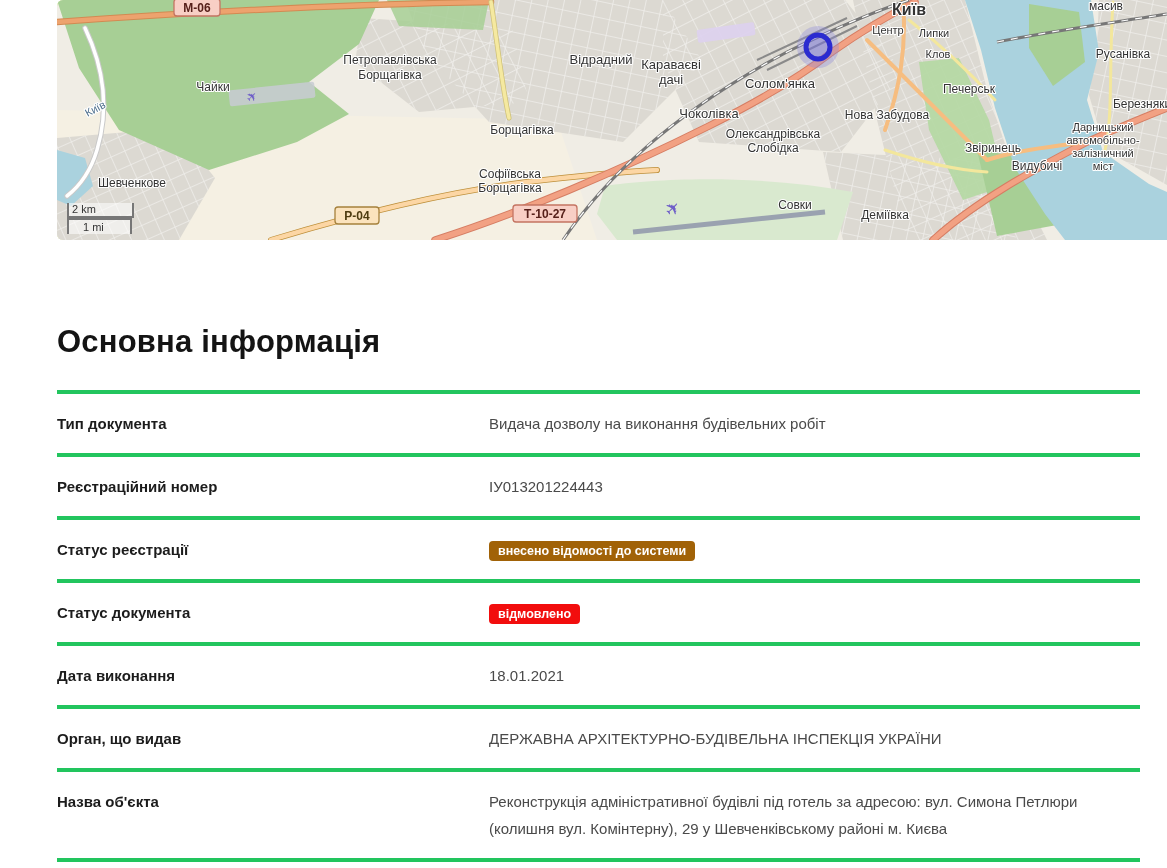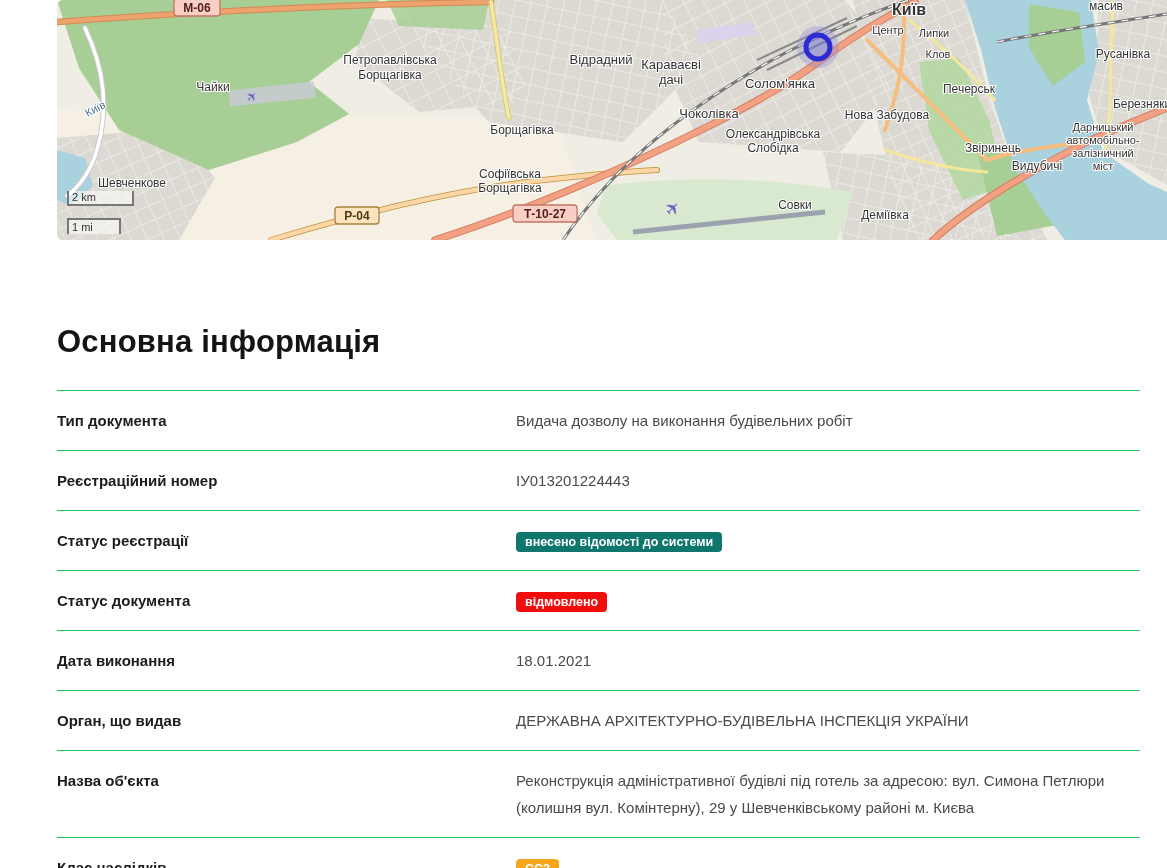--- a/index.html
+++ b/index.html
@@ -11,26 +11,26 @@
   .maplabel{fill:#333;paint-order:stroke;stroke:#fff;stroke-width:2.2px;stroke-linejoin:round;font-family:"Liberation Sans",sans-serif;}
   .roadbadge rect{stroke-width:1.3px;}
   .roadbadge text{font-size:12px;font-weight:bold;font-family:"Liberation Sans",sans-serif;}
   .badge-trunk rect{fill:#f8cfc5;stroke:#c47462;}
   .badge-trunk text{fill:#56201a;}
   .badge-primary rect{fill:#fbe3bd;stroke:#a5813c;}
   .badge-primary text{fill:#4e3c10;}
 
   .scale-control{position:absolute;left:10px;bottom:6px;font-size:11px;color:#333;line-height:1.15;}
   .scale-km{width:57px;border:2px solid #777;border-top:none;background:rgba(255,255,255,.55);padding:0 3px 1px 3px;}
-  .scale-mi{width:44px;border:2px solid #777;border-bottom:none;margin-top:12px;background:rgba(255,255,255,.55);padding:1px 3px 0 3px;}
+  .scale-mi{width:44px;border:2px solid #777;border-bottom:none;margin-top:0;background:rgba(255,255,255,.55);padding:1px 3px 0 14px;}
 
   
   .content{margin-left:57px;width:1083px;}
   .section-title{font-size:31px;font-weight:600;color:#141414;margin:84px 0 30px 0;letter-spacing:.2px;}
-  .info-row{display:flex;border-top:1px solid #22c55e;padding:16px 0;gap:27px;}
+  .info-row{display:flex;border-top:4px solid #22c55e;padding:16px 0;}
   .info-label{width:432px;flex:0 0 432px;font-size:15px;font-weight:bold;color:#1c1c1c;line-height:1.8;}
   .info-value{flex:1;font-size:15px;color:#4a4a4a;line-height:1.8;padding-right:10px;}
   .status-badge{display:inline-block;color:#fff;font-size:12.5px;font-weight:bold;padding:3px 9px;border-radius:4px;line-height:1.15;vertical-align:middle;}
 </style>
 </head>
 <body>
 
 <div class="map-wrap">
   <svg viewBox="0 0 1110 240" width="1110" height="240">
     <defs>
@@ -195,21 +195,21 @@
   </div>
 
   <div class="info-row">
     <div class="info-label">Реєстраційний номер</div>
     <div class="info-value">ІУ013201224443</div>
   </div>
 
   <div class="info-row">
     <div class="info-label">Статус реєстрації</div>
     <div class="info-value">
-      <span class="status-badge" style="background: #0f766e;">внесено відомості до системи</span>
+      <span class="status-badge" style="background: #a16207;">внесено відомості до системи</span>
     </div>
   </div>
 
   <div class="info-row">
     <div class="info-label">Статус документа</div>
     <div class="info-value">
       <span class="status-badge" style="background: rgb(242, 13, 13);">відмовлено</span>
     </div>
   </div>
 

